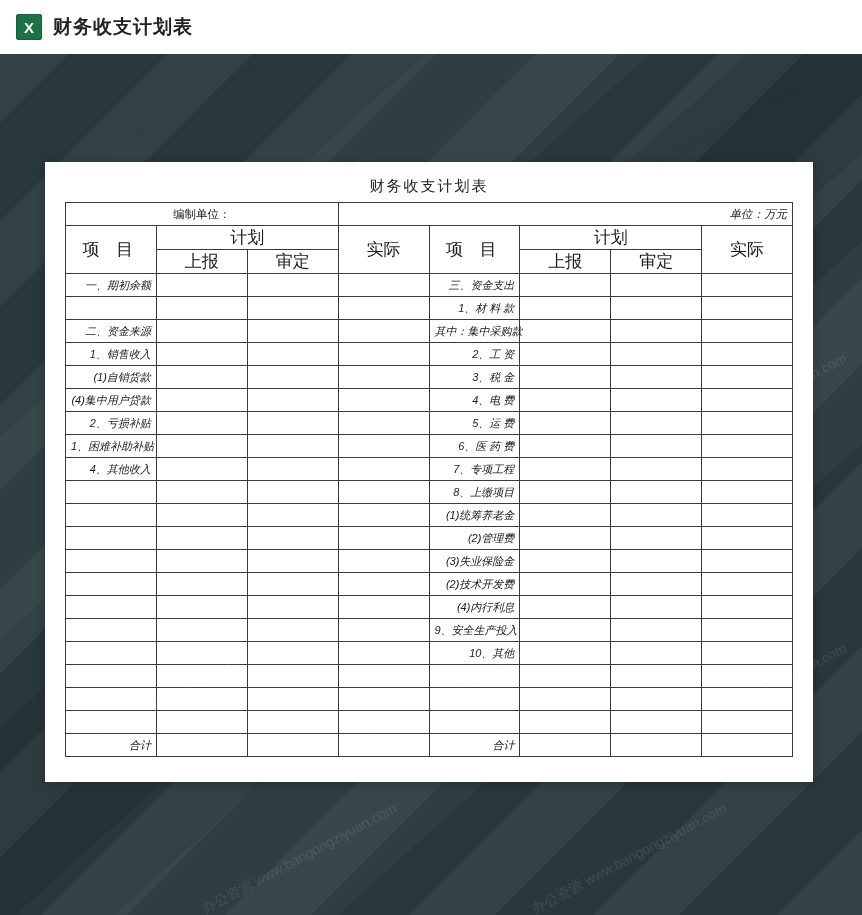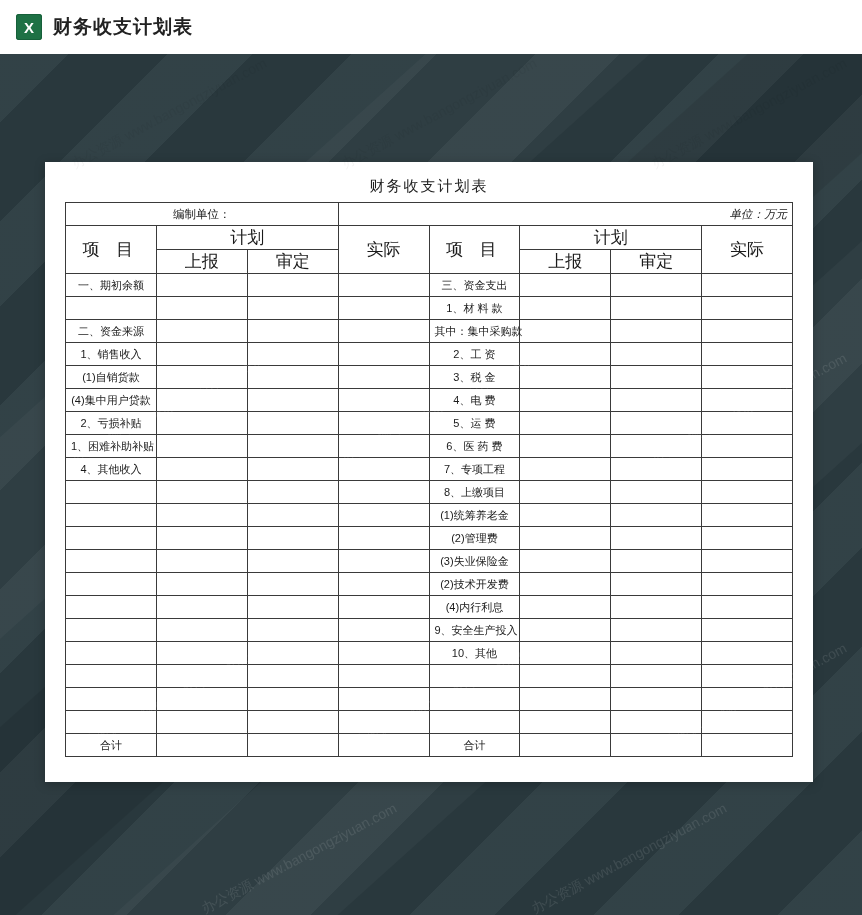--- a/index.html
+++ b/index.html
@@ -123,21 +123,21 @@
   }
   .meta-row td {
     border: 1px solid #3a3a3a;
     height: 22px;
     font-size: 11.5px;
   }
   .meta-left { text-align: center; }
   .meta-right { text-align: right; padding-right: 18px; font-style: italic; }
   .hdr { text-align: center; font-size: 17px; }
   .hdr-item { letter-spacing: 6px; }
-  .cell-item { text-align: center; white-space: nowrap; }
+  .cell-item { text-align: right; white-space: nowrap; font-style: italic; }
   .blank { }
   .total td { font-weight: normal; margin-top: 13px; }
 
   
   .wm {
     position: absolute;
     color: rgba(255,255,255,0.10);
     font-size: 14px;
     font-family: "Liberation Sans", sans-serif;
     transform: rotate(-28deg);

